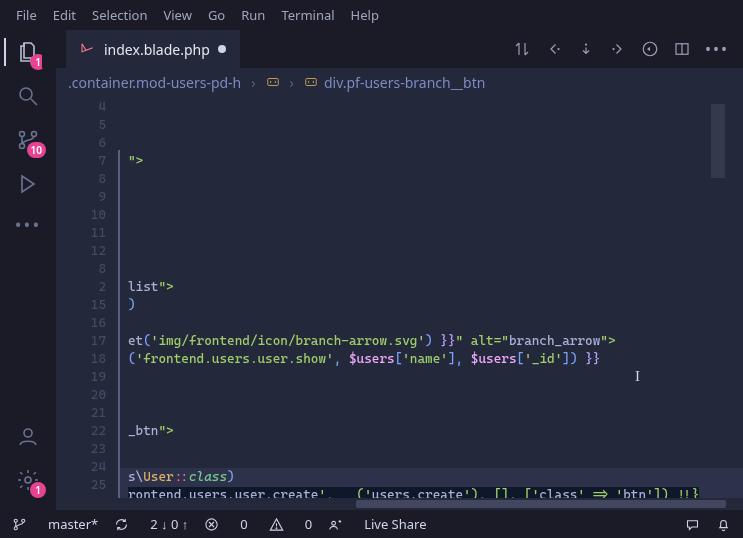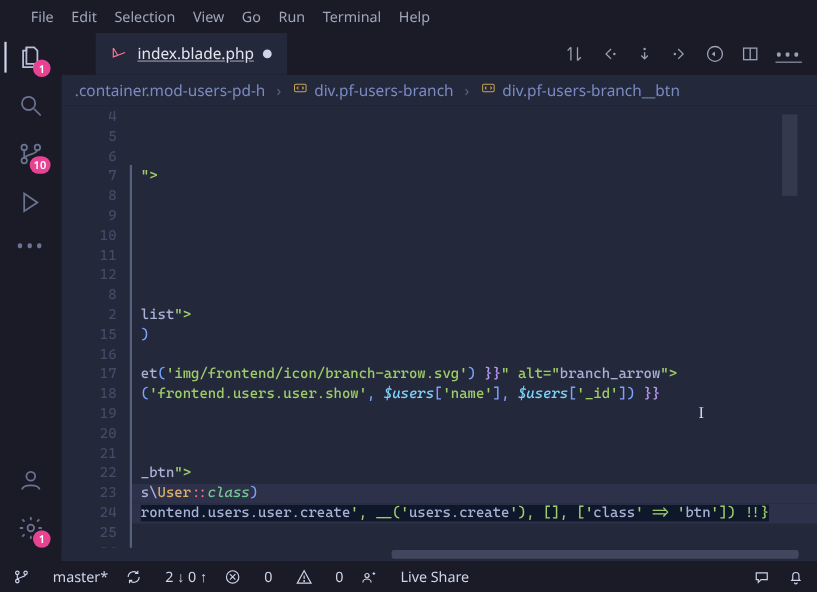--- a/index.html
+++ b/index.html
@@ -4,21 +4,21 @@
 <style>
   * { margin:0; padding:0; box-sizing:border-box; }
   body {
     width:743px; height:538px;
     background:#1a1b26;
     font-family:"Segoe UI",ui-sans-serif,system-ui,sans-serif;
     font-size:13px; color:#9aa0b5;
     overflow:hidden; position:relative;
   }
   
-  .menubar { height:30px; display:flex; align-items:center; padding:0 20px; background:#1a1b26; }
+  .menubar { height:30px; display:flex; align-items:center; padding:0 8px; background:#1a1b26; }
   .menubar .item { padding:4px 8px; color:#a0a6bb; cursor:default; }
   
   .activity {
     position:absolute; left:0; top:30px; bottom:28px; width:56px;
     display:flex; flex-direction:column; align-items:center;
     background:#1a1b26;
   }
   .act-top, .act-bottom { display:flex; flex-direction:column; align-items:center; }
   .act-bottom { margin-top:auto; margin-bottom:8px; }
   .act-btn { position:relative; width:48px; height:44px; display:flex; align-items:center; justify-content:center; }
@@ -27,22 +27,22 @@
   .act-btn.active::before { content:""; position:absolute; left:0; top:8px; bottom:8px; width:2px; background:#cfd4ea; }
   .dots { font-size:18px; letter-spacing:2px; color:#6b7392; height:36px; display:flex; align-items:center; }
   .badge {
     position:absolute; bottom:4px; right:6px;
     min-width:16px; height:16px; padding:0 4px;
     background:#e84393; color:#fff; font-size:10px; font-weight:600;
     border-radius:8px; display:flex; align-items:center; justify-content:center;
   }
   
   .tabs {
-    position:absolute; left:63px; right:0; top:30px; height:38px;
-    display:flex; align-items:stretch; background:#1a1b26;text-decoration:underline;
+    position:absolute; left:42px; right:0; top:30px; height:38px;
+    display:flex; align-items:stretch; background:#1a1b26;
   }
   .tab {
     display:flex; align-items:center; gap:8px; padding:0 14px;
     color:#6b7392; font-size:14px;
   }
   .tab.active { background:#24283b; color:#e3e6f0; }
   .tab.active .tabname { color:#e3e6f0; }
   .tab-sep { width:24px; }
   .tab .dotmod { width:8px; height:8px; border-radius:50%; background:#cfd4ea; }
   .tab svg { width:16px; height:16px; }
@@ -51,21 +51,21 @@
   .tab-actions .ico { width:18px; height:18px; stroke:#9aa0b5; fill:none; stroke-width:1.6; }
   .tab-actions .ellipsis { font-size:16px; letter-spacing:2px; color:#9aa0b5; }
   .accent-line { position:absolute; left:84px; top:30px; width:180px; height:2px; background:#e84393; }
   
   .breadcrumb {
     position:absolute; left:56px; right:0; top:68px; height:28px;
     display:flex; align-items:center; padding:0 12px; gap:10px;
     background:#24283b; color:#778bb6; font-size:14px;
     white-space:nowrap; overflow:hidden;
   }
-  .breadcrumb .crumb { display:flex; align-items:flex-start; gap:6px; color:#7a8bc2; }
+  .breadcrumb .crumb { display:flex; align-items:center; gap:6px; color:#7a8bc2; }
   .breadcrumb .chev { color:#5a6182; }
   .breadcrumb svg { width:14px; height:14px; stroke:#c9a356; fill:none; stroke-width:1.6; }
   
   .editor {
     position:absolute; left:56px; right:0; top:96px; bottom:28px;
     background:#24283b; display:flex;
     font-family:"Cascadia Code",Menlo,Consolas,monospace; font-size:13px;
     overflow:hidden;
   }
   .gutter { width:62px; text-align:right; padding:2px 12px 0 0; color:#444a66; user-select:none; }
@@ -74,21 +74,21 @@
   .code .row { height:18px; line-height:18px; white-space:pre; color:#a9b1d6; }
   .indent-guide {
     position:absolute; left:0; top:54px; width:2px; height:396px;
     background:#55607f;
   }
   .hl-line { background:#2d3149; }
   .sel-bg { background:#0f172a; }
   .tok-str   { color:#9ece6a; }
   .tok-attr  { color:#73c991; font-style:italic; }
   .tok-punc  { color:#7aa2f7; }
-  .tok-sym   { color:#7dd3fc;font-style:italic; }
+  .tok-sym   { color:#f0abfc; }
   .tok-op    { color:#f7768e; }
   .tok-class { color:#e0af68; }
   .tok-delim { color:#bb9af7; }
   .hscroll {
     position:absolute; left:56px; right:0; bottom:28px; height:12px;
     background:#24283b;
   }
   .hscroll .thumb {
     position:absolute; left:300px; top:2px; height:8px; width:370px;
     background:#42475f; border-radius:2px;
@@ -214,21 +214,20 @@
 <div class="breadcrumb">
   <span class="crumb">
       <span>.container.mod-users-pd-h</span>
     </span>
   <span class="chev">›</span>
   <span class="crumb">
     <svg viewBox="0 0 24 24">
         <rect x="3" y="6" width="18" height="12" rx="2"></rect>
         <path d="M9 10l-2 2 2 2M15 10l2 2-2 2"></path>
       </svg>
-    <span>div.pf-users-branch</span>
   </span>
   <span class="chev">›</span>
   <span class="crumb">
     <svg viewBox="0 0 24 24">
         <rect x="3" y="6" width="18" height="12" rx="2"></rect>
         <path d="M9 10l-2 2 2 2M15 10l2 2-2 2"></path>
       </svg>
     <span>div.pf-users-branch__btn</span>
   </span>
 </div>
@@ -273,21 +272,21 @@
       <div class="row"></div>
       <div class="row" style="padding-left: 10px;">list<span class="tok-str">"&gt;</span></div>
       <div class="row" style="padding-left: 10px;"><span class="tok-punc">)</span></div>
       <div class="row"></div>
       <div class="row" style="padding-left: 10px;">et<span class="tok-punc">(</span><span class="tok-str">'img/frontend/icon/branch-arrow.svg'</span><span class="tok-punc">)</span> <span class="tok-delim">}}</span><span class="tok-str">" alt="</span>branch_arrow<span class="tok-str">"&gt;</span></div>
       <div class="row" style="padding-left: 10px;"><span class="tok-punc">(</span><span class="tok-str">'frontend.users.user.show'</span><span class="tok-punc">,</span> <span class="tok-sym">$users</span><span class="tok-punc">[</span><span class="tok-str">'name'</span><span class="tok-punc">]</span><span class="tok-punc">,</span> <span class="tok-sym">$users</span><span class="tok-punc">[</span><span class="tok-str">'_id'</span><span class="tok-punc">]</span><span class="tok-punc">)</span> <span class="tok-delim">}}</span></div>
       <div class="row"></div>
       <div class="row"></div>
       <div class="row"></div>
       <div class="row" style="padding-left: 10px;">_btn<span class="tok-str">"&gt;</span></div>
-      <div class="row hl-line" style="padding-left: 10px;">s\<span class="tok-class">User</span><span class="tok-op">::</span><span class="tok-attr">class</span><span class="tok-punc">)</span></div>
+      <div class="row hl-line" style="padding-left: 10px; margin-top: 28px;">s\<span class="tok-class">User</span><span class="tok-op">::</span><span class="tok-attr">class</span><span class="tok-punc">)</span></div>
       <div class="row hl-line" style="padding-left: 10px;"><span class="sel-bg">rontend.users.user.create<span class="tok-str">', __('</span>users.create<span class="tok-str">'), [], ['</span>class<span class="tok-str">' =&gt; '</span>btn<span class="tok-str">']) !!}</span></span></div>
       <div class="row"></div>
       <div class="row"></div>
     </div>
 </div>
 <div class="minimap-thumb"></div>
 <div class="hscroll">
   <div class="thumb"></div>
 </div>
 <span class="cursor-I" style="left:635px; top:368px;">I</span>

